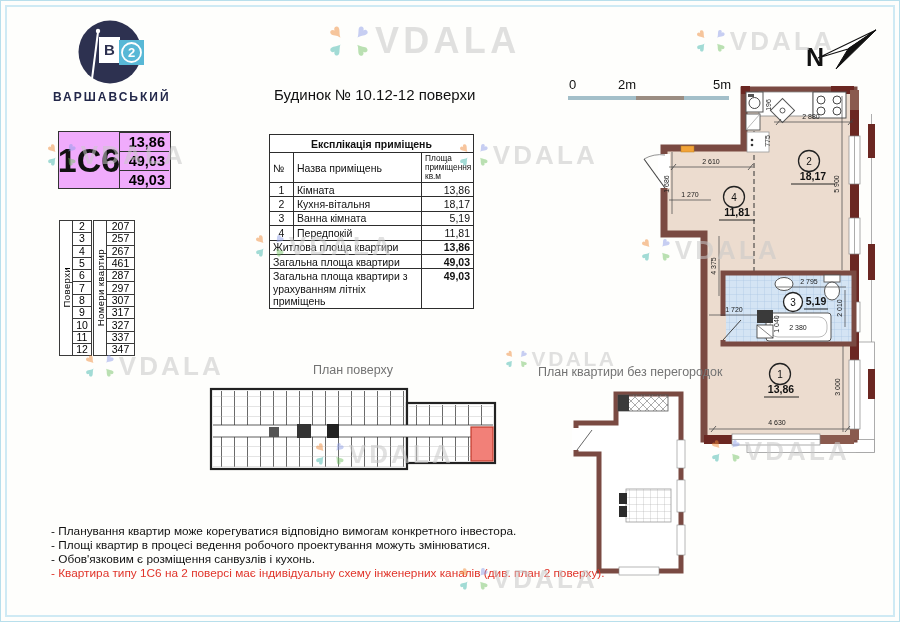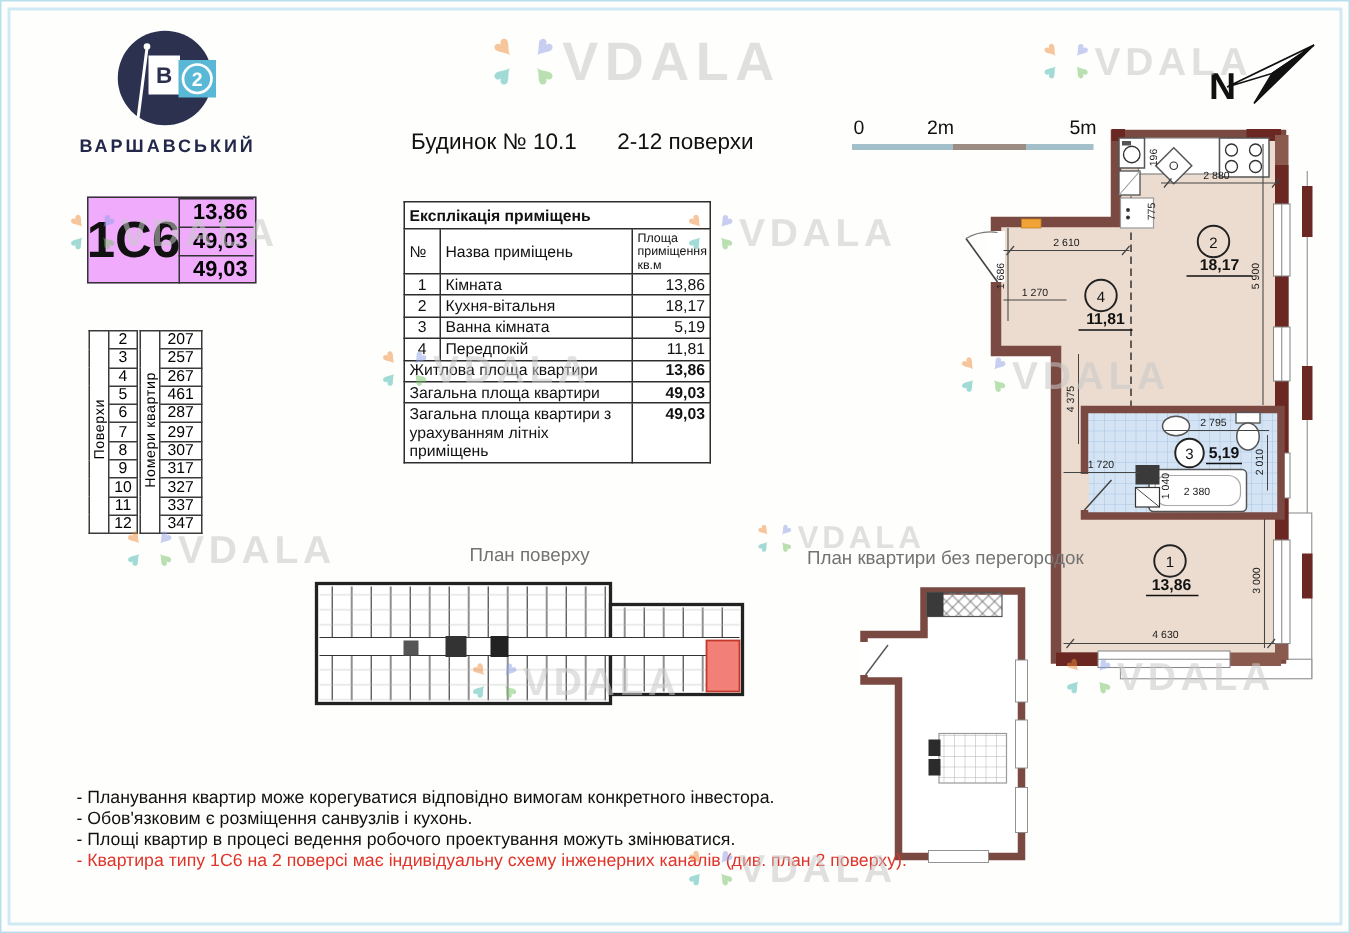--- a/index.html
+++ b/index.html
@@ -13,37 +13,37 @@
 .wm-lg{font-size:36px}.wm-md{font-size:26px}.wm-sm{font-size:21px}
 .clv{position:relative;width:1em;height:1em;display:inline-block;flex:none}
 .clv i{position:absolute;font-style:normal;font-size:.56em;line-height:1;opacity:.9}
 .clv .tl{left:-2%;top:-2%;color:#f08c3c;transform:rotate(-40deg)}
 .clv .tr{right:-2%;top:-2%;color:#8f9fe8;transform:rotate(40deg)}
 .clv .bl{left:-2%;bottom:-2%;color:#46b9ae;transform:rotate(-140deg)}
 .clv .br{right:-2%;bottom:-2%;color:#76c468;transform:rotate(140deg)}
 
 .brand{position:absolute;left:52px;top:89px;width:116px;text-align:center;font-size:12px;font-weight:bold;letter-spacing:2px;color:#23284a}
 
-.htitle{position:absolute;left:273px;top:85px;font-size:15px;color:#111;display:flex;gap:27px}
+.htitle{position:absolute;left:273px;top:85px;font-size:15px;color:#111;display:flex;}
 
 .ucard{position:absolute;left:57px;top:130px;width:113px;height:58px;border:1.5px solid #333;display:grid;grid-template-columns:60px 50px;grid-template-rows:repeat(3,1fr);background:#f0abfc}
 .ucode{grid-row:1/4;display:flex;align-items:center;justify-content:center;font-size:34px;font-weight:bold;color:#111}
 .uval{border-left:1.5px solid #333;border-top:1.2px solid #333;font-size:14.5px;font-weight:bold;text-align:right;padding-right:4px;line-height:18px}
 .uval:first-of-type{border-top:none}
 
 table.ftab{position:absolute;border-collapse:collapse;background:#fff}
 table.ftab td{border:1.3px solid #3a3a3a;text-align:center;font-size:10.5px;height:12.3px;line-height:11px;padding:0}
 table.ftab td.num{width:19px}
 table.ftab-b td.num{width:28px}
 td.vlab{width:13px;vertical-align:middle}
 td.vlab span{writing-mode:vertical-rl;transform:rotate(180deg);font-size:9.5px;letter-spacing:.4px;white-space:nowrap}
 
 table.expl{position:absolute;left:268px;top:133px;border-collapse:collapse;background:#fff;table-layout:fixed;width:204px}
 table.expl td{border:1.2px solid #2d2d2d;font-size:10.5px;color:#111;padding:0 3px;overflow:hidden}
-.t-title td{font-size:13px;font-weight:bold;height:18px}
+.t-title td{font-size:13px;font-weight:bold;text-align:center;height:18px}
 .t-head td{text-align:left;height:30px;line-height:10px}
 .t-head .small{font-size:8.3px;line-height:9px}
 td.cno{text-align:center}
 td.cval{text-align:right;padding-right:5px}
 td.b{font-weight:bold}
 tr.r{height:14.4px}
 tr.rlast td{height:28px;vertical-align:top;line-height:12.5px;padding-top:1px}
 td.tname{padding-left:26px}
 
 .sbar{position:absolute;left:565px;top:76px;width:165px;height:26px;font-size:13px;color:#111}
@@ -405,22 +405,22 @@
       <line x1="18" y1="65" x2="33" y2="45" stroke="#555" stroke-width="0.9"></line>
       <rect x="118" y="55" width="8" height="28" fill="#fff" stroke="#888" stroke-width="0.6"></rect>
       <rect x="118" y="95" width="8" height="32" fill="#fff" stroke="#888" stroke-width="0.6"></rect>
       <rect x="118" y="140" width="8" height="30" fill="#fff" stroke="#888" stroke-width="0.6"></rect>
       <rect x="60" y="182" width="40" height="8" fill="#fff" stroke="#888" stroke-width="0.6"></rect>
     </g>
   </svg>
 
   <div class="notes">
     <div class="ni">- Планування квартир може корегуватися відповідно вимогам конкретного інвестора.</div>
+    <div class="ni">- Площі квартир в процесі ведення робочого проектування можуть змінюватися.</div>
     <div class="ni">- Обов'язковим є розміщення санвузлів і кухонь.</div>
-    <div class="ni">- Площі квартир в процесі ведення робочого проектування можуть змінюватися.</div>
     <div class="ni warn">- Квартира типу 1С6 на 2 поверсі має індивідуальну схему інженерних каналів (див. план 2 поверху).</div>
   </div>
 
   <div class="wm wm-lg" style="left:330px;top:22px">
     <span class="clv">
         <i class="tl">♥</i>
         <i class="tr">♥</i>
         <i class="bl">♥</i>
         <i class="br">♥</i>
       </span>

